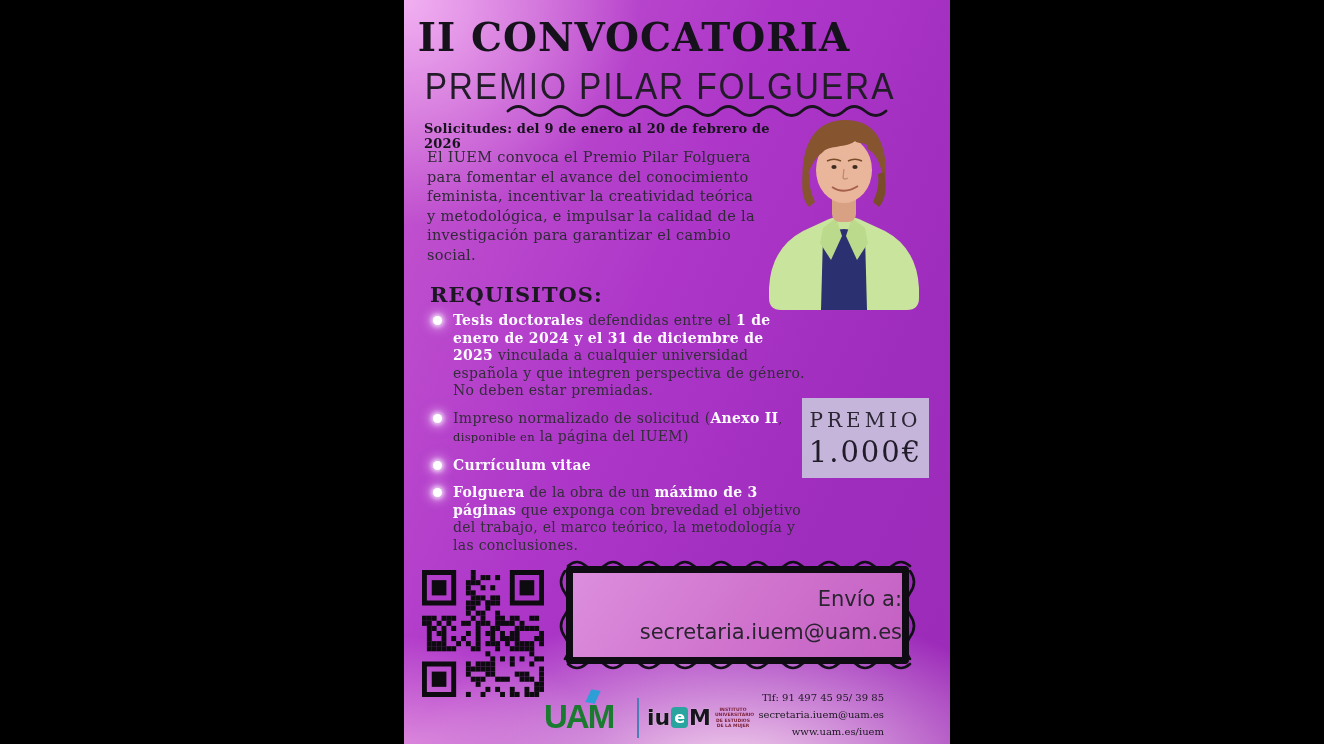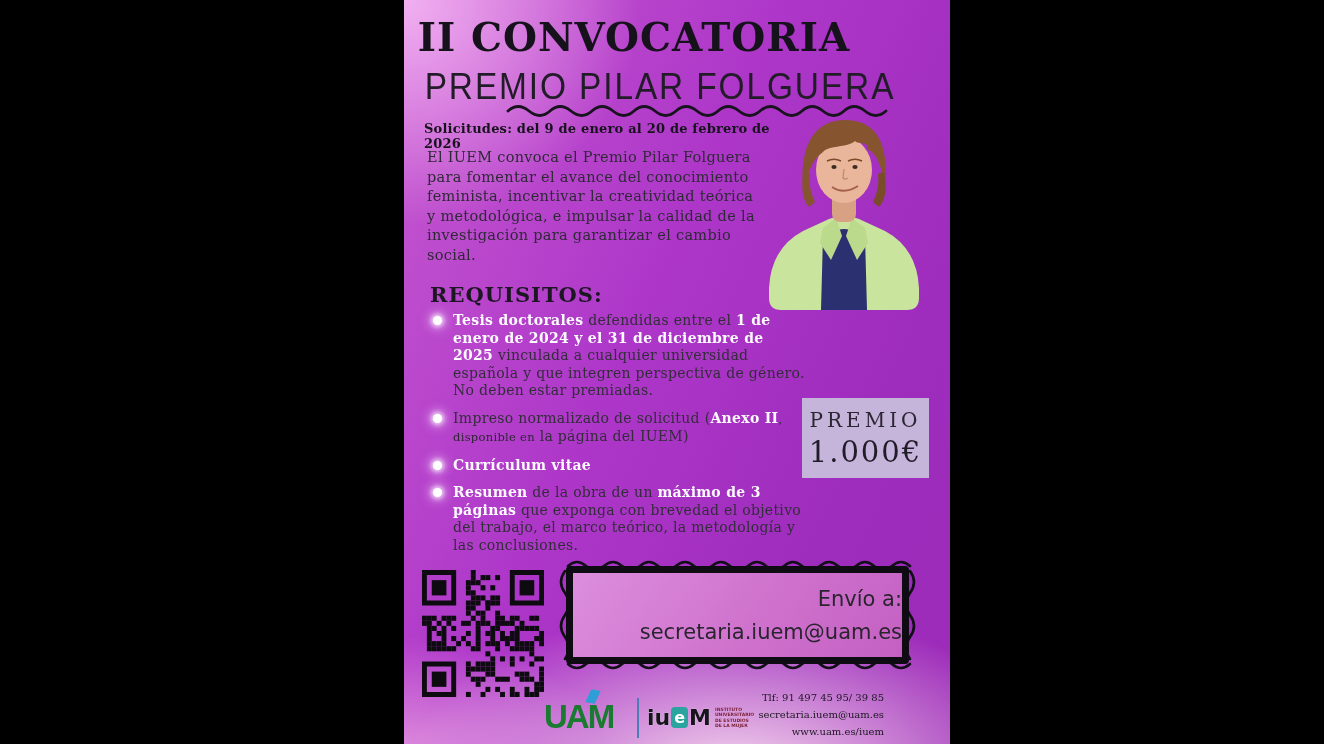--- a/index.html
+++ b/index.html
@@ -45,21 +45,21 @@
     font-family:"DejaVu Sans","Liberation Sans",sans-serif;color:#2a2430;}
   .envio-label{font-size:21px;}
   .envio-email{font-size:21px;}
   .footer{position:absolute;left:0;top:688px;width:546px;height:56px;}
   .uam-logo{position:absolute;left:140px;top:10px;font-family:"Liberation Sans",sans-serif;
     font-weight:bold;font-size:33px;letter-spacing:-2px;color:#1a7a2f;}
   .uam-accent{position:absolute;left:44px;top:-8px;width:10px;height:13px;background:#2e9ed6;
     transform:skewX(-16deg) rotate(10deg);}
   .logo-divider{position:absolute;left:233px;top:10px;width:2px;height:40px;background:#4a7fb5;}
   .iuem-logo{position:absolute;left:243px;top:17px;display:flex;align-items:center;
-    font-family:"DejaVu Sans",sans-serif;}
+    font-family:"DejaVu Sans",sans-serif;text-align:center;}
   .iuem-i,.iuem-m{font-size:22px;font-weight:bold;color:#18141e;text-shadow:0 0 1px #fff;}
   .iuem-e{display:inline-block;background:#2aa49f;color:#fff;font-size:16px;font-weight:bold;
     padding:1px 3px;border-radius:4px;margin:0 1px;}
   .iuem-tagline{width:36px;margin-left:4px;font-size:4.5px;line-height:1.2;font-weight:bold;
     color:#7a1f35;text-transform:uppercase;}
   .contact{position:absolute;left:310px;top:1px;width:170px;text-align:right;
     font-size:10px;line-height:17px;color:#1d1822;}
 </style>
 </head>
 <body>
@@ -95,21 +95,21 @@
         <path d="M87,57 L86,66 Q88,68 91,66" stroke="#c08a6e" stroke-width="1.3" fill="none"></path>
         <path d="M75,75 Q87,83 101,74" stroke="#a5604a" stroke-width="1.8" fill="none"></path>
       </svg>
     </div>
 
     <div class="req-heading">REQUISITOS:</div>
     <ul class="req-list">
         <li><span class="s-hl">Tesis doctorales</span><span class="s-dk"> defendidas entre el </span><span class="s-hl">1 de enero de 2024 y el 31 de diciembre de 2025</span><span class="s-dk"> vinculada a cualquier universidad española y que integren perspectiva de género. No deben estar premiadas.</span></li>
         <li><span class="s-dk">Impreso normalizado de solicitud (</span><span class="s-hl">Anexo II</span><span class="s-sm">, disponible en</span><span class="s-dk"> la página del IUEM)</span></li>
         <li><span class="s-hl">Currículum vitae</span></li>
-        <li><span class="s-hl">Resumen</span><span class="s-dk"> de la obra de un </span><span class="s-hl">máximo de 3 páginas</span><span class="s-dk"> que exponga con brevedad el objetivo del trabajo, el marco teórico, la metodología y las conclusiones.</span></li>
+        <li><span class="s-hl">Folguera</span><span class="s-dk"> de la obra de un </span><span class="s-hl">máximo de 3 páginas</span><span class="s-dk"> que exponga con brevedad el objetivo del trabajo, el marco teórico, la metodología y las conclusiones.</span></li>
       </ul>
 
     <div class="premio-box">
       <div class="premio-label">PREMIO</div>
       <div class="premio-amount">1.000€</div>
     </div>
 
     <div class="qr">
       <svg id="qr-svg" width="122" height="127" viewBox="0 0 25 25" preserveAspectRatio="none" fill="#0d0a10">
           <rect x="10" y="0" width="1" height="1"></rect>

